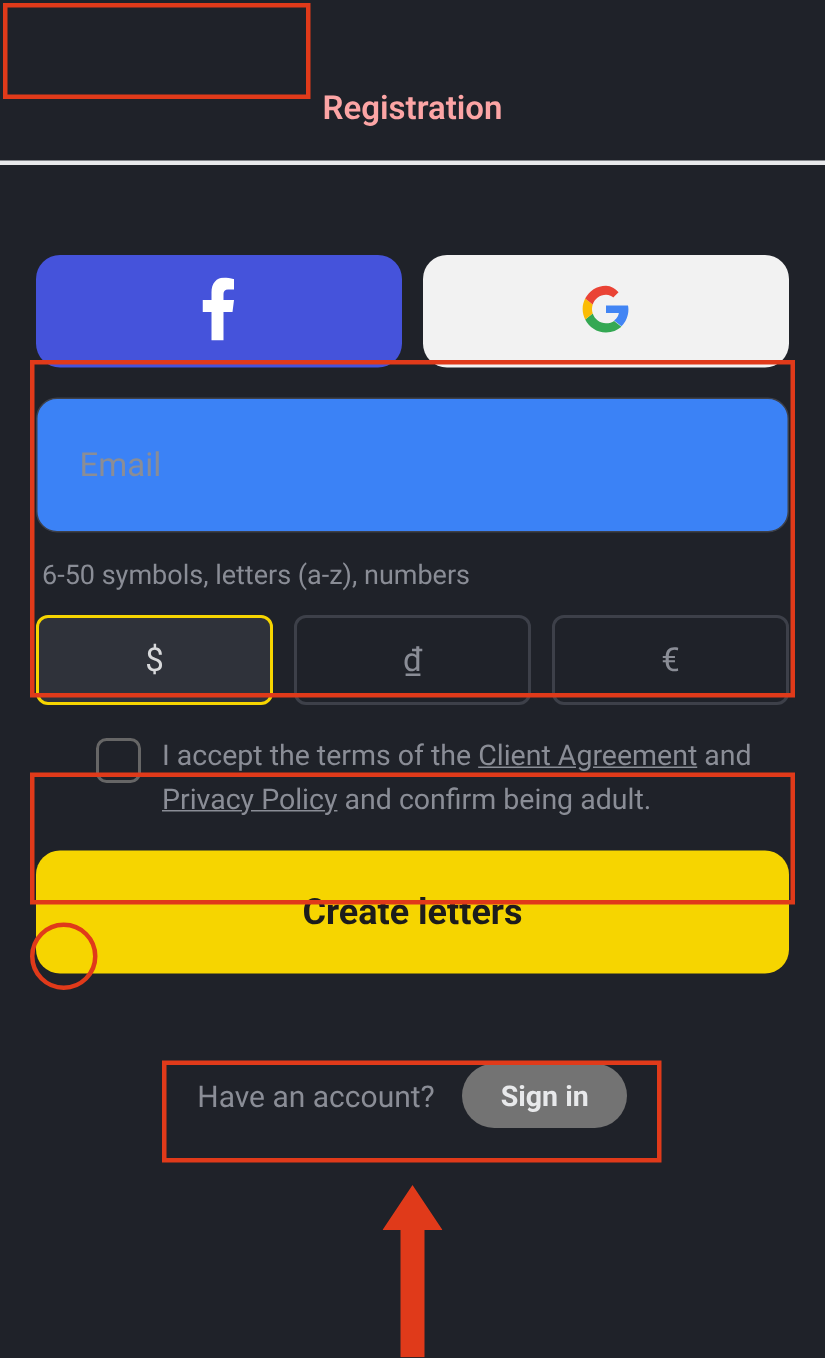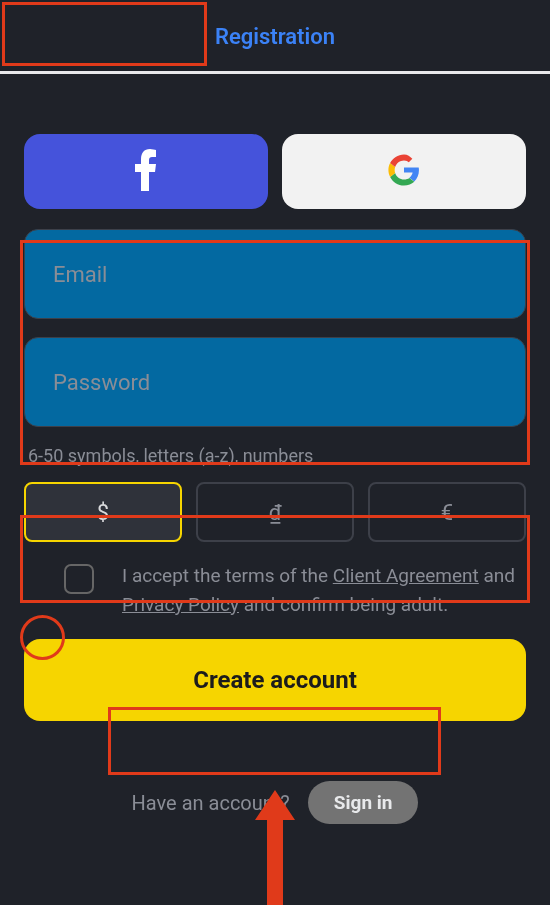--- a/index.html
+++ b/index.html
@@ -23,21 +23,22 @@
       flex: 1;
       text-align: center;
       padding: 24px 0;
       font-size: 22px;
       font-weight: 600;
       color: #8a8d96;
       cursor: pointer;
       position: relative;
     }
     .tab.active {
-      color: #3b82f6;
+      color: #fca5a5;
+      margin-top: 36px;
     }
     .tab.active::after {
       content: "";
       position: absolute;
       bottom: -1px;
       left: 0;
       right: 0;
       height: 3px;
       background: #e8e9eb;
     }
@@ -64,21 +65,21 @@
     }
     .google-btn {
       background: #f2f2f2;
     }
     .input-wrap {
       margin-bottom: 18px;
     }
     .text-input {
       width: 100%;
       height: 90px;
-      background: #0369a1;
+      background: #3b82f6;
       border: 1px solid #3d4049;
       border-radius: 14px;
       padding: 0 28px;
       font-size: 22px;
       color: #e8e9eb;
       outline: none;
     }
     .text-input::placeholder {
       color: #8a8d96;
     }
@@ -106,21 +107,21 @@
       cursor: pointer;
     }
     .currency-btn.selected {
       border: 2px solid #f6d500;
       background: #2f323a;
       color: #d8d9db;
     }
     .terms {
       display: flex;
       align-items: flex-start;
-      gap: 28px;
+      gap: 14px;
       margin: 18px 0 20px 0;
       padding-left: 40px;
     }
     .checkbox {
       width: 30px;
       height: 30px;
       border: 2px solid #666;
       border-radius: 7px;
       background: transparent;
       flex-shrink: 0;
@@ -212,42 +213,39 @@
           <path fill="#FBBC05" d="M11.5 28.3c-.5-1.4-.7-2.8-.7-4.3s.3-2.9.7-4.3l-7.1-5.5C2.9 17.1 2 20.4 2 24s.9 6.9 2.4 9.8l7.1-5.5z"></path>
           <path fill="#EA4335" d="M24 10.5c3.3 0 5.5 1.4 6.8 2.6l5-4.9C32.8 5 28.9 2 24 2 15.4 2 8 7 4.4 14.2l7.1 5.5c1.8-5.3 6.7-9.2 12.5-9.2z"></path>
         </svg>
       </span>
     </div>
   </div>
 
   <div class="input-wrap">
     <input type="text" class="text-input" placeholder="Email" style="">
   </div>
-  <div class="input-wrap">
-    <input type="password" class="text-input" placeholder="Password" style="">
-  </div>
 
   <div class="hint">6-50 symbols, letters (a-z), numbers</div>
 
   <div class="currency-row">
     <div class="currency-btn selected">$</div>
     <div class="currency-btn">
         <span class="dong-underline">₫</span>
       </div>
     <div class="currency-btn">€</div>
   </div>
 
   <div class="terms">
     <div class="checkbox"></div>
     <div class="terms-text">
       <span>I accept the terms of the </span><a href="#">Client Agreement</a><span> and </span><a href="#">Privacy Policy</a><span> and confirm being adult.</span>
     </div>
   </div>
 
-  <button class="create-btn">Create account</button>
+  <button class="create-btn">Create letters</button>
 
   <div class="have-account">
     <span class="have-text">Have an account?</span>
     <button class="signin-btn">Sign in</button>
   </div>
 </div>
 
 <div class="highlight-box hl-tab"></div>
 <div class="highlight-box hl-inputs"></div>
 <div class="highlight-box hl-currency"></div>

